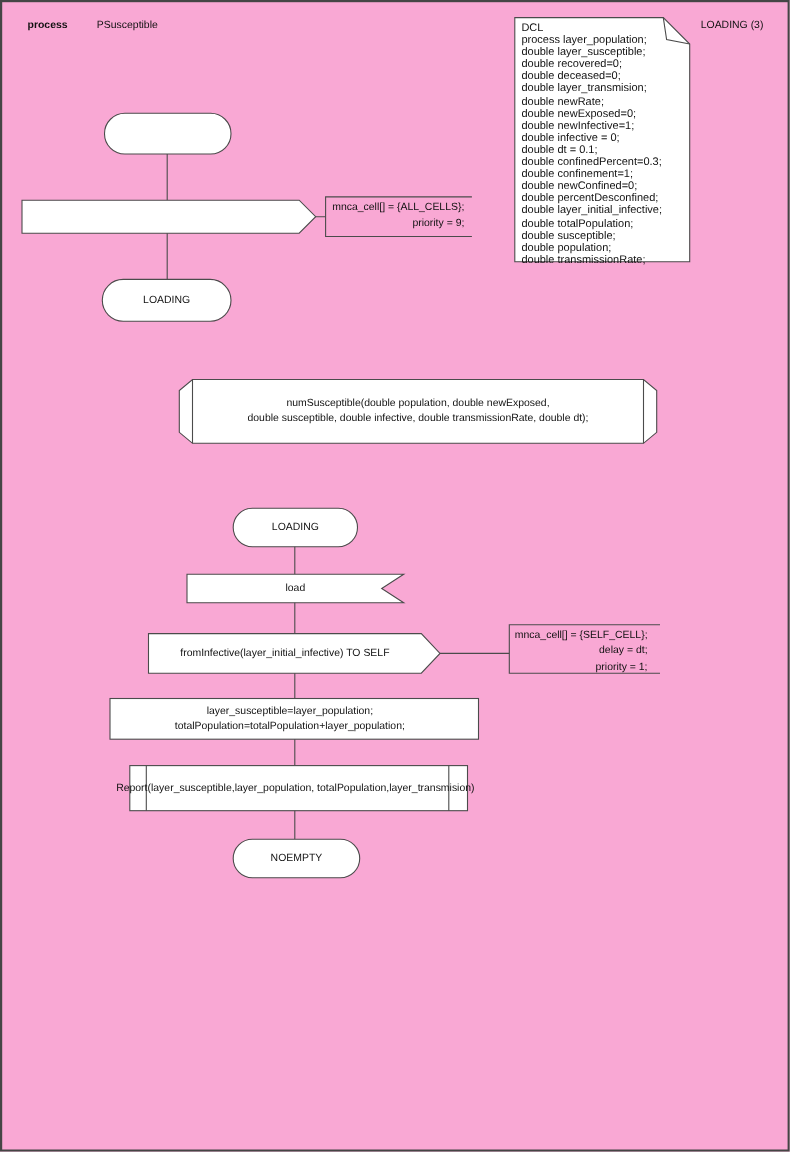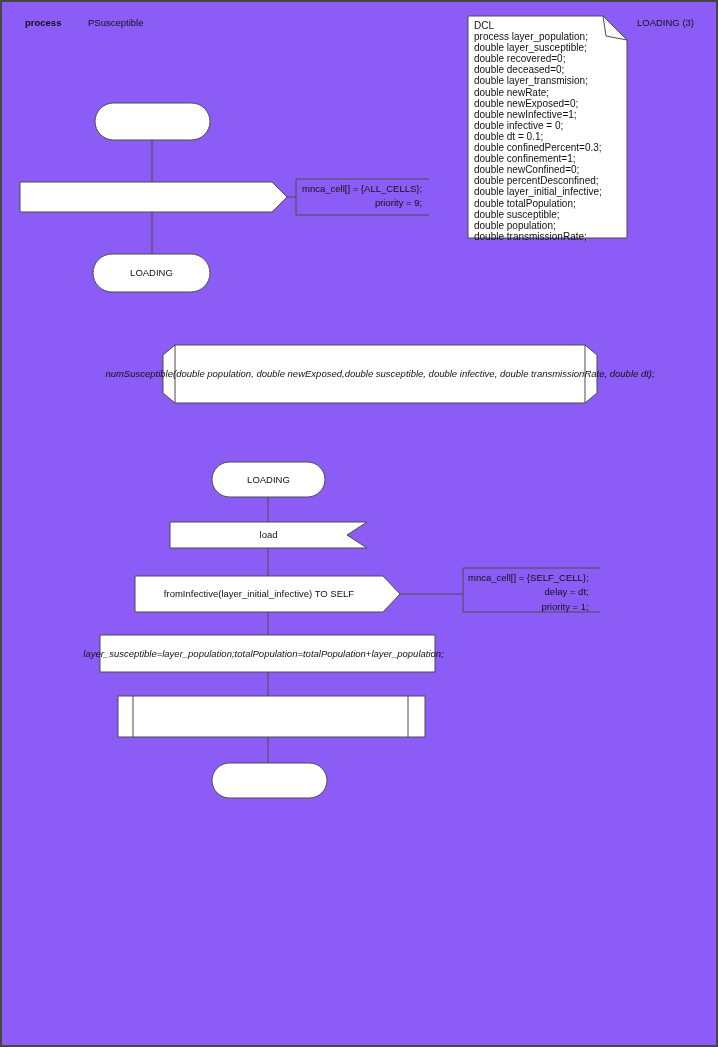--- a/index.html
+++ b/index.html
@@ -1,43 +1,42 @@
 <!DOCTYPE html>
 <html><head>
 <meta charset="utf-8">
 <style>
   html,body{margin:0;padding:0;background:#e8e8e8;}
   #page{
     position:relative;
     width:714px;height:1043px;
     margin:0 auto;
-    background:#8b5cf6;
+    background:#f9a8d4;
     border:2px solid #454545;
     font-family:"Liberation Sans",sans-serif;
     color:#111;
     overflow:hidden;
   }
   svg{position:absolute;left:0;top:0;}
   .shape{fill:#ffffff;stroke:#4b4b4b;stroke-width:1;}
   .openbox{fill:none;stroke:#4b4b4b;stroke-width:1;}
   .conn{stroke:#4b4b4b;stroke-width:1;fill:none;}
   .lbl{
     position:absolute;
     font-size:9.5px;
     line-height:12px;
     white-space:nowrap;
   }
   .center{
     display:flex;align-items:center;justify-content:center;
     text-align:center;
   }
   .stack-center{
-    display:flex;align-items:center;justify-content:center;
+    display:flex;flex-direction:column;align-items:center;justify-content:center;
     text-align:right;
-    font-style:italic;
   }
   .stack-center div{line-height:14px;}
   .hdr-bold{font-weight:bold;}
   .dcl-text{
     position:absolute;left:472px;top:18px;
     font-size:10px;line-height:11.1px;
   }
   .ann{position:absolute;font-size:9.5px;text-align:right;}
   .ann div{line-height:14.3px;}
   .nowrap{white-space:nowrap;}
@@ -129,14 +128,16 @@
   <div class="lbl center" style="left:133px;top:574px;width:248px;height:36px;">fromInfective(layer_initial_infective) TO SELF</div>
   <div class="ann" style="left:466px;top:569px;">
       <div>mnca_cell[] = {SELF_CELL};</div>
       <div>delay = dt;</div>
       <div>priority = 1;</div>
     </div>
   <div class="lbl stack-center" style="left:98px;top:633px;width:327px;height:37px;">
       <div>layer_susceptible=layer_population;</div>
       <div>totalPopulation=totalPopulation+layer_population;</div>
     </div>
+  <div class="lbl center nowrap" style="left:48px;top:694px;width:437px;height:41px;">Report(layer_susceptible,layer_population, totalPopulation,layer_transmision)</div>
+  <div class="lbl center" style="left:210px;top:761px;width:115px;height:35px;">NOEMPTY</div>
 
 </div>
 
 </body></html>

